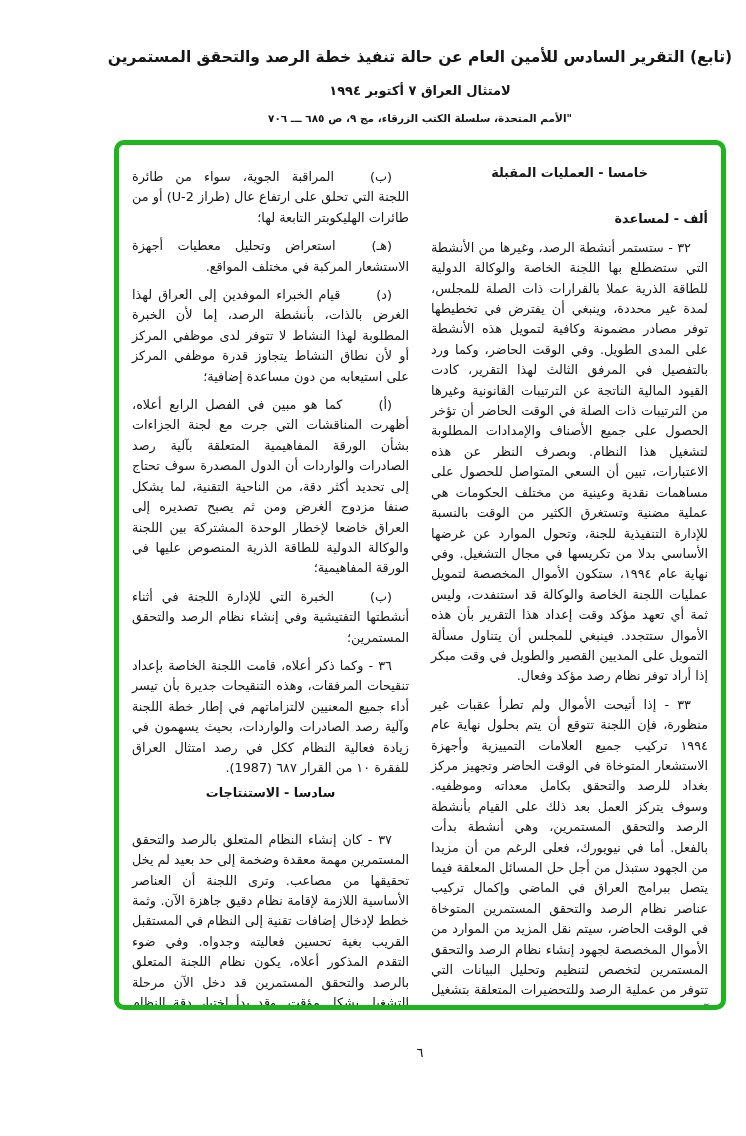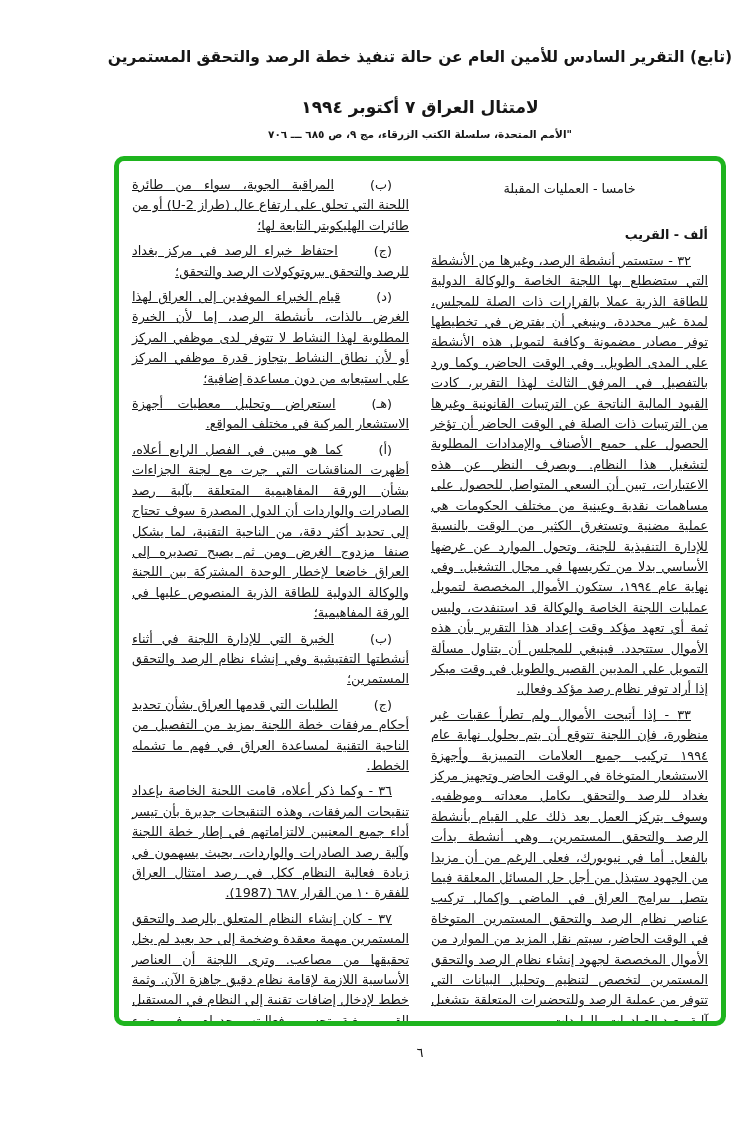--- a/index.html
+++ b/index.html
@@ -7,72 +7,71 @@
     position:relative;
     width:652px; height:1136px;
     background:#ffffff;
     color:#161616;
     font-family:"DejaVu Sans","Liberation Sans",sans-serif;
     direction:rtl;
     overflow:hidden;
   }
   .doc-header { text-align:center; padding-top:46px; }
   .h-line1 { font-weight:bold; font-size:15.5px; line-height:22px; }
-  .h-line2 { font-weight:bold; font-size:17px; line-height:22px; margin-top:28px; }
+  .h-line2 { font-weight:bold; font-size:13px; line-height:22px; margin-top:12px; }
   .h-line3 { font-weight:bold; font-size:10.5px; line-height:15px; margin-top:9px; }
 
   .green-box {
     box-sizing:border-box;
     margin:14px 20px 0 20px;
     height:870px;
     border:5px solid #1eb41e;
     border-radius:10px;
     padding:14px 13px 0 13px;
     display:flex;
     gap:22px;
     overflow:hidden;
   }
   .col { flex:1 1 0; font-size:12.8px; line-height:20.4px; text-align:justify; }
-  .sec-title { text-align:center; font-weight:normal; margin:4px 0 26px 0; text-indent:0; }
+  .sec-title { text-align:center; font-weight:bold; margin:4px 0 26px 0; text-indent:0; }
   .sub-title { font-weight:bold; text-align:right; margin:14px 0 5px 0; }
-  .para { margin:0 0 5px 0; text-indent:17px;text-decoration:underline; }
+  .para { margin:8px 0 5px 0; text-indent:17px; }
   .item .marker { display:inline-block; margin-left:36px; text-indent:0; }
   .page-number { position:absolute; left:0; right:0; bottom:76px; text-align:center; font-size:13px; }
 </style>
 </head>
 <body>
 
 <div class="page">
 
   <header class="doc-header">
     <div class="h-line1">(تابع) التقرير السادس للأمين العام عن حالة تنفيذ خطة الرصد والتحقق المستمرين</div>
     <div class="h-line2">لامتثال العراق ٧ أكتوبر ١٩٩٤</div>
     <div class="h-line3">"الأمم المتحدة، سلسلة الكتب الزرقاء، مج ٩، ص ٦٨٥ ـــ ٧٠٦</div>
   </header>
 
   <div class="green-box">
 
     <section class="col">
       <div class="sec-title">خامسا - العمليات المقبلة</div>
-      <div class="sub-title">ألف - القريب</div>
+      <div class="sub-title">ألف - لمساعدة</div>
       <p class="para">٣٢ - ستستمر أنشطة الرصد، وغيرها من الأنشطة التي ستضطلع بها اللجنة الخاصة والوكالة الدولية للطاقة الذرية عملا بالقرارات ذات الصلة للمجلس، لمدة غير محددة، وينبغي أن يفترض في تخطيطها توفر مصادر مضمونة وكافية لتمويل هذه الأنشطة على المدى الطويل. وفي الوقت الحاضر، وكما ورد بالتفصيل في المرفق الثالث لهذا التقرير، كادت القيود المالية الناتجة عن الترتيبات القانونية وغيرها من الترتيبات ذات الصلة في الوقت الحاضر أن تؤخر الحصول على جميع الأصناف والإمدادات المطلوبة لتشغيل هذا النظام. وبصرف النظر عن هذه الاعتبارات، تبين أن السعي المتواصل للحصول على مساهمات نقدية وعينية من مختلف الحكومات هي عملية مضنية وتستغرق الكثير من الوقت بالنسبة للإدارة التنفيذية للجنة، وتحول الموارد عن غرضها الأساسي بدلا من تكريسها في مجال التشغيل. وفي نهاية عام ١٩٩٤، ستكون الأموال المخصصة لتمويل عمليات اللجنة الخاصة والوكالة قد استنفدت، وليس ثمة أي تعهد مؤكد وقت إعداد هذا التقرير بأن هذه الأموال ستتجدد. فينبغي للمجلس أن يتناول مسألة التمويل على المديين القصير والطويل في وقت مبكر إذا أراد توفر نظام رصد مؤكد وفعال.</p>
       <p class="para">٣٣ - إذا أتيحت الأموال ولم تطرأ عقبات غير منظورة، فإن اللجنة تتوقع أن يتم بحلول نهاية عام ١٩٩٤ تركيب جميع العلامات التمييزية وأجهزة الاستشعار المتوخاة في الوقت الحاضر وتجهيز مركز بغداد للرصد والتحقق بكامل معداته وموظفيه. وسوف يتركز العمل بعد ذلك على القيام بأنشطة الرصد والتحقق المستمرين، وهي أنشطة بدأت بالفعل. أما في نيويورك، فعلى الرغم من أن مزيدا من الجهود ستبذل من أجل حل المسائل المعلقة فيما يتصل ببرامج العراق في الماضي وإكمال تركيب عناصر نظام الرصد والتحقق المستمرين المتوخاة في الوقت الحاضر، سيتم نقل المزيد من الموارد من الأموال المخصصة لجهود إنشاء نظام الرصد والتحقق المستمرين لتخصص لتنظيم وتحليل البيانات التي تتوفر من عملية الرصد وللتحضيرات المتعلقة بتشغيل آلية رصد الصادرات والواردات.</p>
       <p class="para">٣٤ - ومن المتوخى أن تشتمل أنشطة الرصد والتحقق المستمرين في المقام الأول على الأنواع التالية من الأنشطة، حتى يتم تنفيذ آلية رصد الصادرات والواردات:</p>
 
     </section>
 
     <section class="col">
       <p class="para item"><span class="marker">(ب)</span><span>المراقبة الجوية، سواء من طائرة اللجنة التي تحلق على ارتفاع عال (طراز U-2) أو من طائرات الهليكوبتر التابعة لها؛</span></p>
-      <p class="para item"><span class="marker">(ج)</span><span>احتفاظ خبراء الرصد في مركز بغداد للرصد والتحقق ببروتوكولات الرصد والتحقق؛</span></p>
+      <p class="para item"><span class="marker">(هـ)</span><span>استعراض وتحليل معطيات أجهزة الاستشعار المركبة في مختلف المواقع.</span></p>
       <p class="para item"><span class="marker">(د)</span><span>قيام الخبراء الموفدين إلى العراق لهذا الغرض بالذات، بأنشطة الرصد، إما لأن الخبرة المطلوبة لهذا النشاط لا تتوفر لدى موظفي المركز أو لأن نطاق النشاط يتجاوز قدرة موظفي المركز على استيعابه من دون مساعدة إضافية؛</span></p>
-      <p class="para item"><span class="marker">(هـ)</span><span>استعراض وتحليل معطيات أجهزة الاستشعار المركبة في مختلف المواقع.</span></p>
       <p class="para item"><span class="marker">(أ)</span><span>كما هو مبين في الفصل الرابع أعلاه، أظهرت المناقشات التي جرت مع لجنة الجزاءات بشأن الورقة المفاهيمية المتعلقة بآلية رصد الصادرات والواردات أن الدول المصدرة سوف تحتاج إلى تحديد أكثر دقة، من الناحية التقنية، لما يشكل صنفا مزدوج الغرض ومن ثم يصبح تصديره إلى العراق خاضعا لإخطار الوحدة المشتركة بين اللجنة والوكالة الدولية للطاقة الذرية المنصوص عليها في الورقة المفاهيمية؛</span></p>
       <p class="para item"><span class="marker">(ب)</span><span>الخبرة التي للإدارة اللجنة في أثناء أنشطتها التفتيشية وفي إنشاء نظام الرصد والتحقق المستمرين؛</span></p>
-      <p class="para item"><span class="marker">(ج)</span><span>الطلبات التي قدمها العراق بشأن تحديد أحكام مرفقات خطة اللجنة بمزيد من التفصيل من الناحية التقنية لمساعدة العراق في فهم ما تشمله الخطط.</span></p>
       <p class="para">٣٦ - وكما ذكر أعلاه، قامت اللجنة الخاصة بإعداد تنقيحات المرفقات، وهذه التنقيحات جديرة بأن تيسر أداء جميع المعنيين لالتزاماتهم في إطار خطة اللجنة وآلية رصد الصادرات والواردات، بحيث يسهمون في زيادة فعالية النظام ككل في رصد امتثال العراق للفقرة ١٠ من القرار ٦٨٧ (1987).</p>
+      <div class="sec-title">سادسا - الاستنتاجات</div>
       <p class="para">٣٧ - كان إنشاء النظام المتعلق بالرصد والتحقق المستمرين مهمة معقدة وضخمة إلى حد بعيد لم يخل تحقيقها من مصاعب. وترى اللجنة أن العناصر الأساسية اللازمة لإقامة نظام دقيق جاهزة الآن. وثمة خطط لإدخال إضافات تقنية إلى النظام في المستقبل القريب بغية تحسين فعاليته وجدواه. وفي ضوء التقدم المذكور أعلاه، يكون نظام اللجنة المتعلق بالرصد والتحقق المستمرين قد دخل الآن مرحلة التشغيل بشكل مؤقت. وقد بدأ اختبار دقة النظام وفعاليته.</p>
     </section>
 
   </div>
 
   <div class="page-number">٦</div>
 
 </div>
 
 </body></html>

